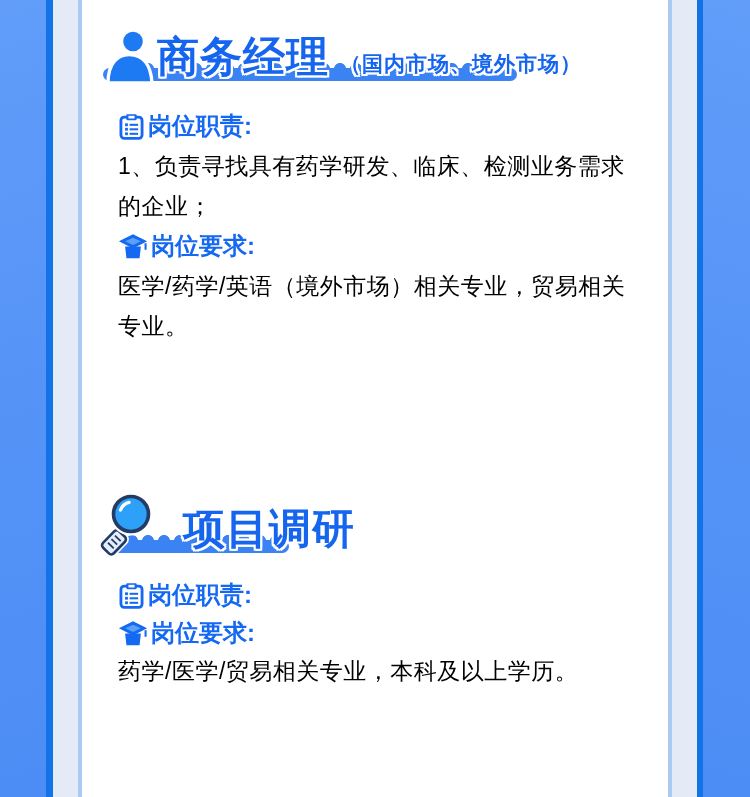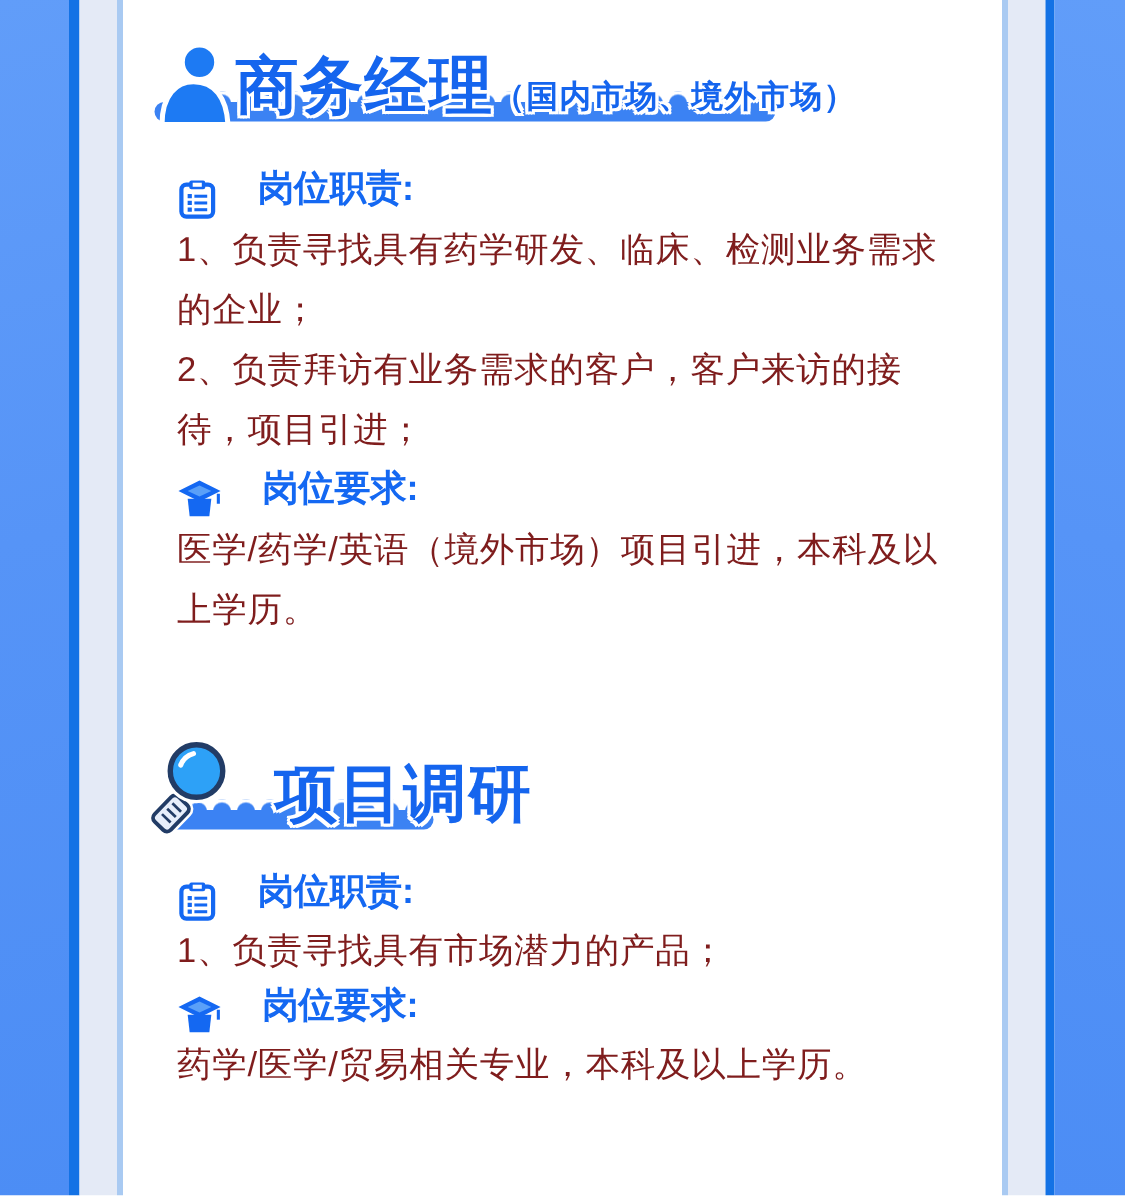--- a/index.html
+++ b/index.html
@@ -34,31 +34,31 @@
     position: absolute; bottom: 0; left: 0; right: 0; height: 13px;
     border-radius: 7px; background: #3b82f3;
   }
   .sec-title {
     position: absolute; white-space: nowrap; z-index: 3;
     font-weight: 900; color: #1565ee; letter-spacing: 1px;
     text-shadow: -2px -2px 0 #fff, 2px -2px 0 #fff, -2px 2px 0 #fff, 2px 2px 0 #fff,
                   0 -2px 0 #fff, 0 2px 0 #fff, -2px 0 0 #fff, 2px 0 0 #fff;
   }
   .title-main   { font-size: 42px; }
-  .title-suffix { font-size: 21px; font-weight: 800; margin-left: 0; }
+  .title-suffix { font-size: 21px; font-weight: 800; margin-left: 11px; }
   .hdr-icon { position: absolute; z-index: 4; }
 
   
   .job-block { position: absolute; width: 530px; left: 118px; }
   .job-block .row-heading {
-    display: flex; align-items: flex-end; gap: 27px;
+    display: flex; align-items: center; gap: 3px;
     font-size: 24px; font-weight: 700; color: #1468f2;
   }
   .job-block p {
-    font-size: 23px; color: #7f1d1d; font-weight: 400;
+    font-size: 23px; color: #000000; font-weight: 400;
     letter-spacing: 0.5px;
   }
   .block-1 { top: 106px; }
   .block-1 .row-heading, .block-1 p { line-height: 40px; }
   .block-2 { top: 576px; }
   .block-2 .row-heading, .block-2 p { line-height: 38px; }
   .heading-icon { flex: 0 0 auto; display: inline-flex; }
 </style>
 </head>
 <body>
@@ -101,33 +101,32 @@
           <rect x="6.3" y="13.2" width="2.5" height="2.5"></rect>
             <rect x="10.3" y="13.6" width="7.6" height="1.8"></rect>
           <rect x="6.3" y="17.2" width="2.5" height="2.5"></rect>
             <rect x="10.3" y="17.6" width="7.6" height="1.8"></rect>
         </g>
       </svg>
     </span>
     <span>岗位职责:</span>
   </div>
   <p>1、负责寻找具有药学研发、临床、检测业务需求的企业；</p>
-  <p>2、负责拜访有业务需求的客户，客户来访的接待，项目引进；</p>
   <div class="row-heading">
     <span class="heading-icon">
       <svg width="30" height="27" viewBox="0 0 32 28">
         <path d="M16 1 L31 8.5 L16 16 L1 8.5 Z" fill="#1468f2"></path>
         <path d="M16 4.6 L24.4 8.5 L16 12.4 L7.6 8.5 Z" fill="#5aa0f8"></path>
         <path d="M7.6 14 L24.4 14 L23 26.5 L9 26.5 Z" fill="#1468f2"></path>
         <path d="M29.4 10.5 L29.4 17.5" stroke="#1468f2" stroke-width="2.2" fill="none"></path>
       </svg>
     </span>
     <span>岗位要求:</span>
   </div>
-  <p>医学/药学/英语（境外市场）项目引进，本科及以上学历。</p>
+  <p>医学/药学/英语（境外市场）相关专业，贸易相关专业。</p>
 </div>
 
 <div class="sec-header">
   <span class="hdr-icon" style="left:96px; top:493px;">
     <svg width="62" height="64" viewBox="0 0 62 64">
 
       <g transform="rotate(44 18 50)">
         <rect x="10" y="38" width="15" height="23" rx="3.5" fill="#e7eefb" stroke="#ffffff" stroke-width="6"></rect>
         <rect x="10" y="38" width="15" height="23" rx="3.5" fill="#e7eefb" stroke="#223c66" stroke-width="2.6"></rect>
         <line x1="13.5" y1="44" x2="21.5" y2="44" stroke="#223c66" stroke-width="1.8"></line>
@@ -162,21 +161,20 @@
             <rect x="10.3" y="9.6" width="7.6" height="1.8"></rect>
           <rect x="6.3" y="13.2" width="2.5" height="2.5"></rect>
             <rect x="10.3" y="13.6" width="7.6" height="1.8"></rect>
           <rect x="6.3" y="17.2" width="2.5" height="2.5"></rect>
             <rect x="10.3" y="17.6" width="7.6" height="1.8"></rect>
         </g>
       </svg>
     </span>
     <span>岗位职责:</span>
   </div>
-  <p>1、负责寻找具有市场潜力的产品；</p>
   <div class="row-heading">
     <span class="heading-icon">
       <svg width="30" height="27" viewBox="0 0 32 28">
         <path d="M16 1 L31 8.5 L16 16 L1 8.5 Z" fill="#1468f2"></path>
         <path d="M16 4.6 L24.4 8.5 L16 12.4 L7.6 8.5 Z" fill="#5aa0f8"></path>
         <path d="M7.6 14 L24.4 14 L23 26.5 L9 26.5 Z" fill="#1468f2"></path>
         <path d="M29.4 10.5 L29.4 17.5" stroke="#1468f2" stroke-width="2.2" fill="none"></path>
       </svg>
     </span>
     <span>岗位要求:</span>

